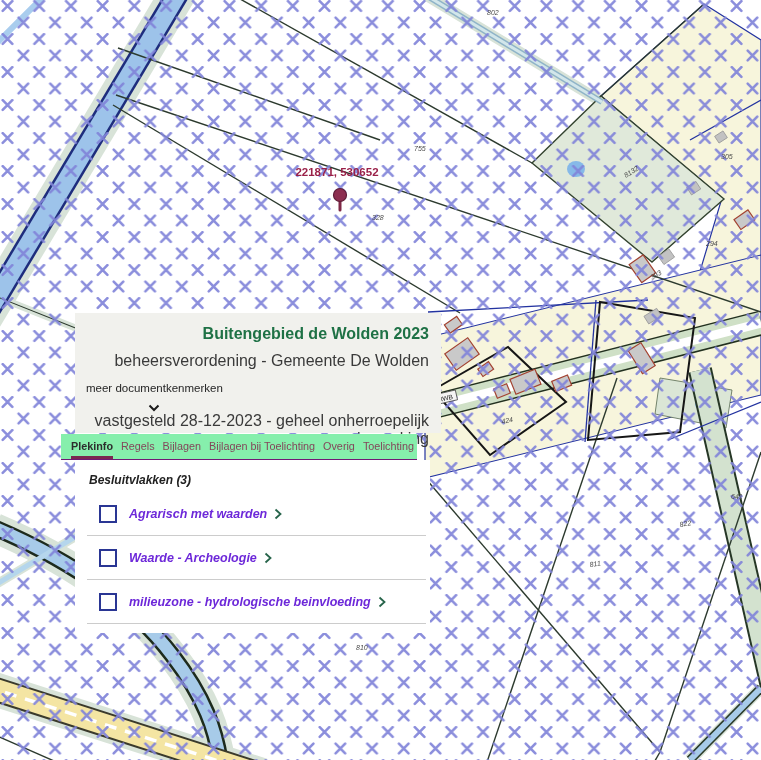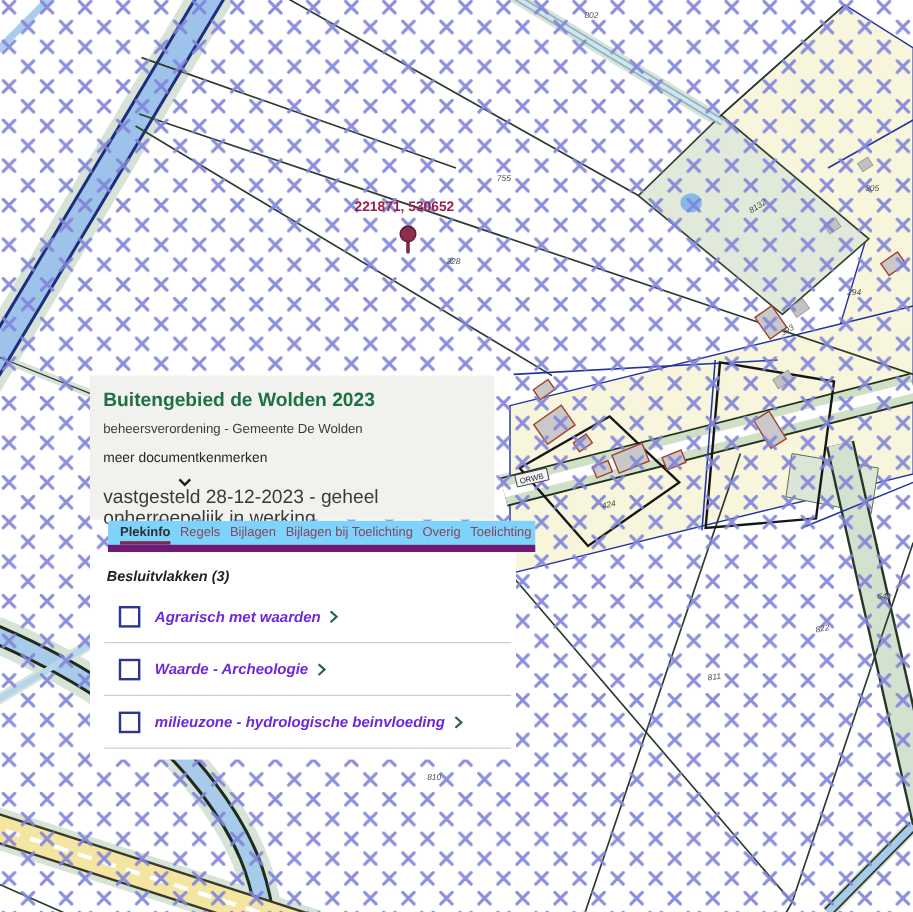--- a/index.html
+++ b/index.html
@@ -4,33 +4,33 @@
 <style>
   html,body { margin:0; padding:0; }
   .stage {
     position:relative; width:761px; height:760px; overflow:hidden;
     font-family:"Liberation Sans", sans-serif; background:#fff;
   }
   .map-svg { position:absolute; left:0; top:0; width:761px; height:760px; display:block; }
 
   
   .doc-panel {
-    position:absolute; left:75px; top:313px; width:337px; height:120px;
-    background:#f1f1ed; box-sizing:border-box; padding:11px 12px 8px 11px;
+    position:absolute; left:75px; top:313px; width:366px; height:120px;
+    background:#f1f1ed; box-sizing:border-box; padding:11px 12px 8px 11px;text-align:right;
   }
   .doc-title { color:#1e7145; font-size:16px; font-weight:bold; line-height:19px; }
-  .doc-sub   { color:#3a3a3a; font-size:11px; margin-top:9px; }
+  .doc-sub   { color:#3a3a3a; font-size:16px; margin-top:9px; }
   .doc-more  { color:#262626; font-size:11.5px; margin-top:12px; display:flex; align-items:center; gap:9px; cursor:pointer; width:max-content;flex-direction:column; }
   .doc-more svg { margin-top:1px; }
   .doc-status{ color:#3a3a3a; font-size:16px; margin-top:0; }
 
   
   .tabbar {
-    position:absolute; left:90px; top:434px; width:356px; height:26px;
-    background:#7dd3fc; border-bottom:6px solid #701a75; box-sizing:border-box;
+    position:absolute; left:61px; top:434px; width:356px; height:26px;
+    background:#86efac; border-bottom:1px solid #701a75; box-sizing:border-box;
     display:flex; align-items:stretch; gap:8px; padding-left:10px;
     overflow:hidden; white-space:nowrap;
   }
   .tab {
     font-size:10.8px; color:#83465a; display:flex; align-items:center;
     border-bottom:3px solid transparent; box-sizing:border-box; cursor:pointer;
     padding-top:2px;
   }
   .tab.active { color:#2d2d2d; font-weight:bold; border-bottom-color:#7a2950; }
 

